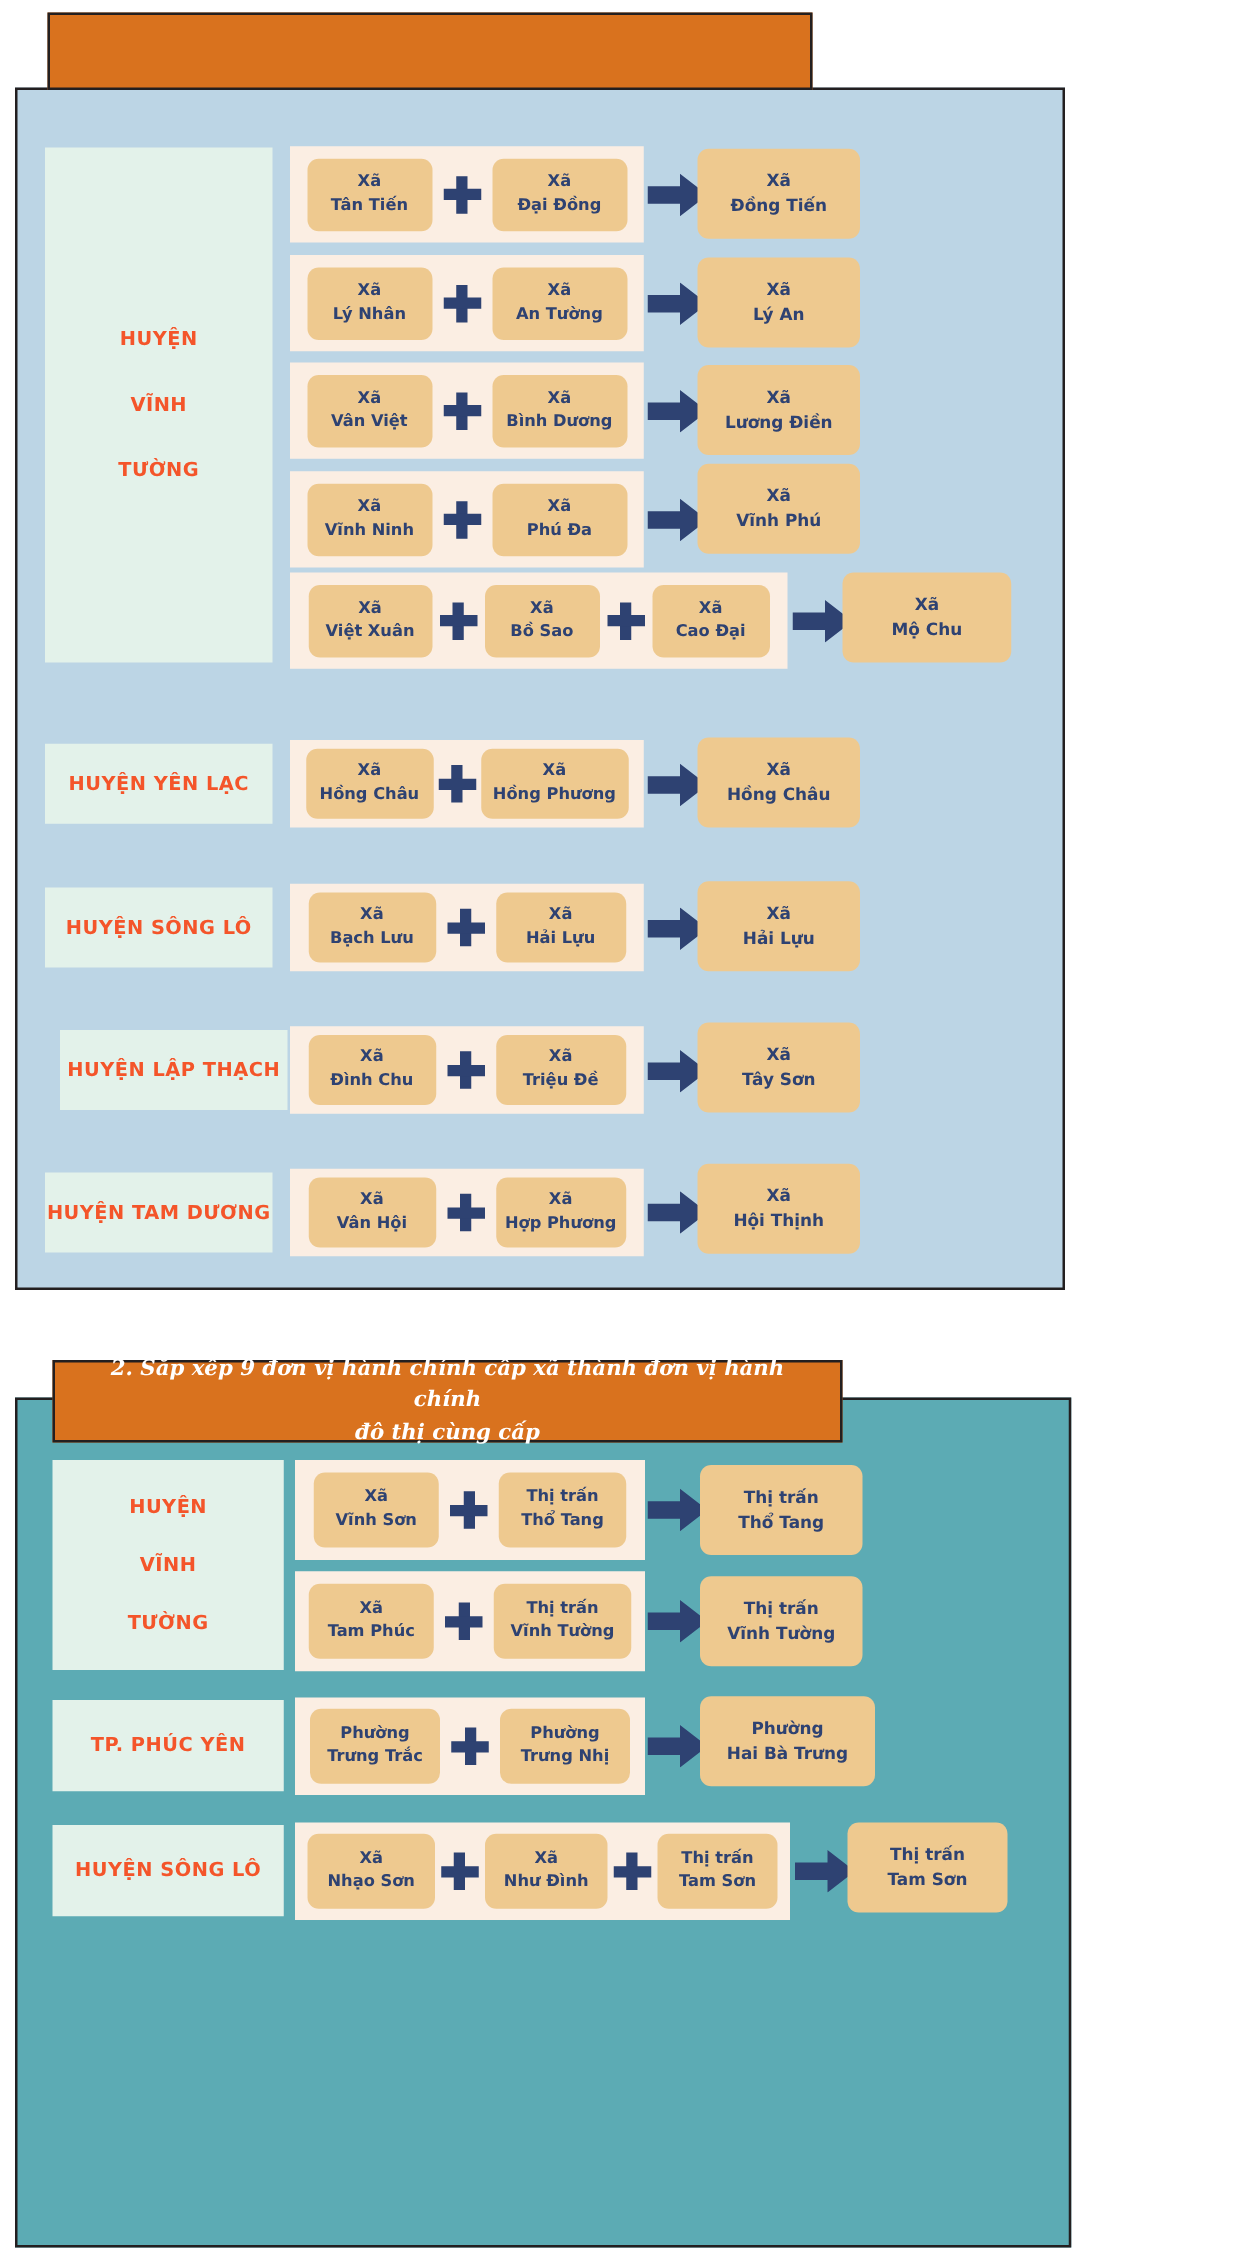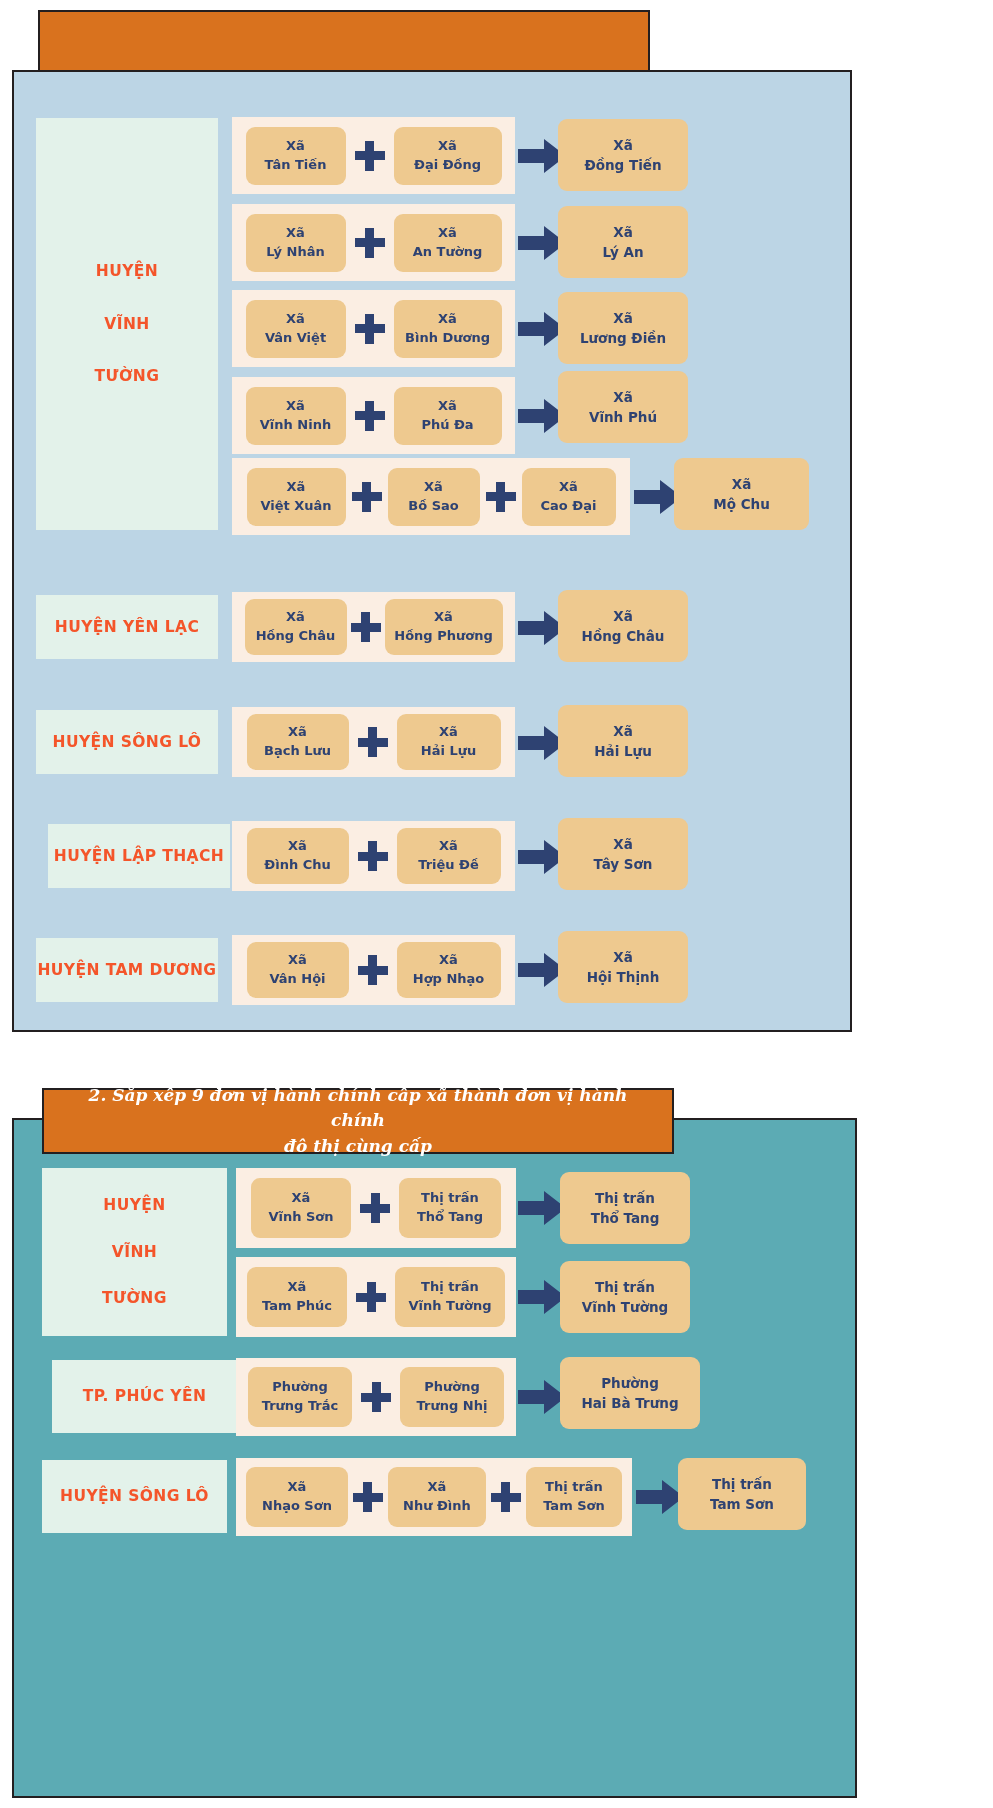--- a/index.html
+++ b/index.html
@@ -341,21 +341,21 @@
   <span>HUYỆN TAM DƯƠNG</span>
 </div>
 <div class="merge-group" style="position:absolute; left:232px; top:935px; width:283px; height:70px;">
   <div class="unit" style="width:102px; height:56px;">
     <span class="t1">Xã</span>
     <span class="t2">Vân Hội</span>
   </div>
   <span class="plus-icon"></span>
   <div class="unit" style="width:104px; height:56px;">
     <span class="t1">Xã</span>
-    <span class="t2">Hợp Nhạo</span>
+    <span class="t2">Hợp Phương</span>
   </div>
 </div>
 <span class="arrow-icon" style="left:518px; top:953px;">
   <svg width="48" height="34" viewBox="0 0 48 34">
       <path d="M0 10 H26 V0 L48 17 L26 34 V24 H0 Z" fill="#2e4272"></path>
     </svg>
 </span>
 <div class="result" style="left:558px; top:931px; width:130px; height:72px;">
   <span class="t1">Xã</span>
   <span class="t2">Hội Thịnh</span>
@@ -411,21 +411,21 @@
 <span class="arrow-icon" style="left:518px; top:1280px;">
   <svg width="48" height="34" viewBox="0 0 48 34">
       <path d="M0 10 H26 V0 L48 17 L26 34 V24 H0 Z" fill="#2e4272"></path>
     </svg>
 </span>
 <div class="result" style="left:560px; top:1261px; width:130px; height:72px;">
   <span class="t1">Thị trấn</span>
   <span class="t2">Vĩnh Tường</span>
 </div>
 
-<div class="district" style="position:absolute; left:42px; top:1360px; width:185px; height:73px;margin-left:10px;">
+<div class="district" style="position:absolute; left:42px; top:1360px; width:185px; height:73px;">
   <span>TP. PHÚC YÊN</span>
 </div>
 <div class="merge-group" style="position:absolute; left:236px; top:1358px; width:280px; height:78px;">
   <div class="unit" style="width:104px; height:60px;">
     <span class="t1">Phường</span>
     <span class="t2">Trưng Trắc</span>
   </div>
   <span class="plus-icon"></span>
   <div class="unit" style="width:104px; height:60px;">
     <span class="t1">Phường</span>

